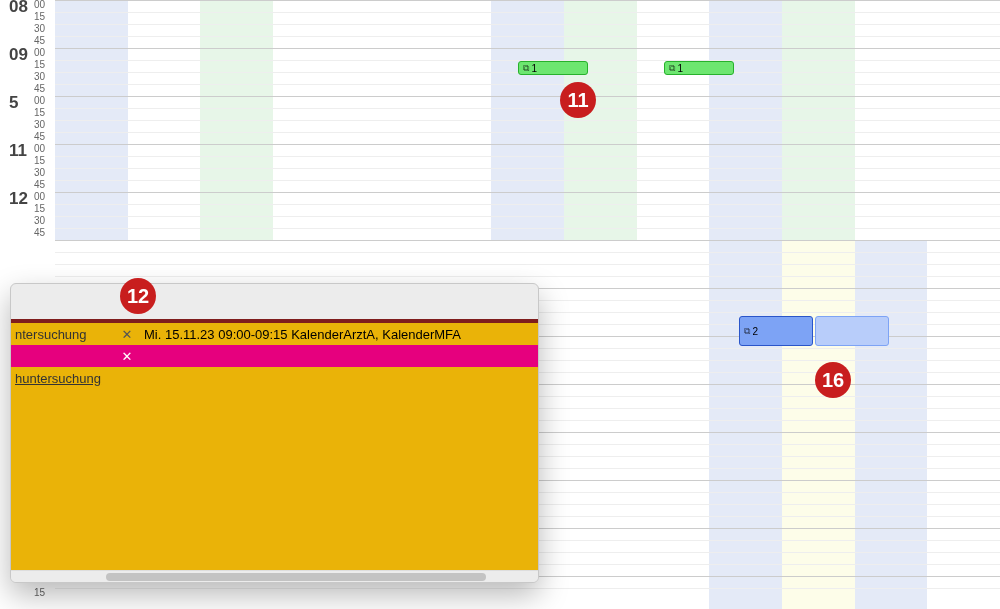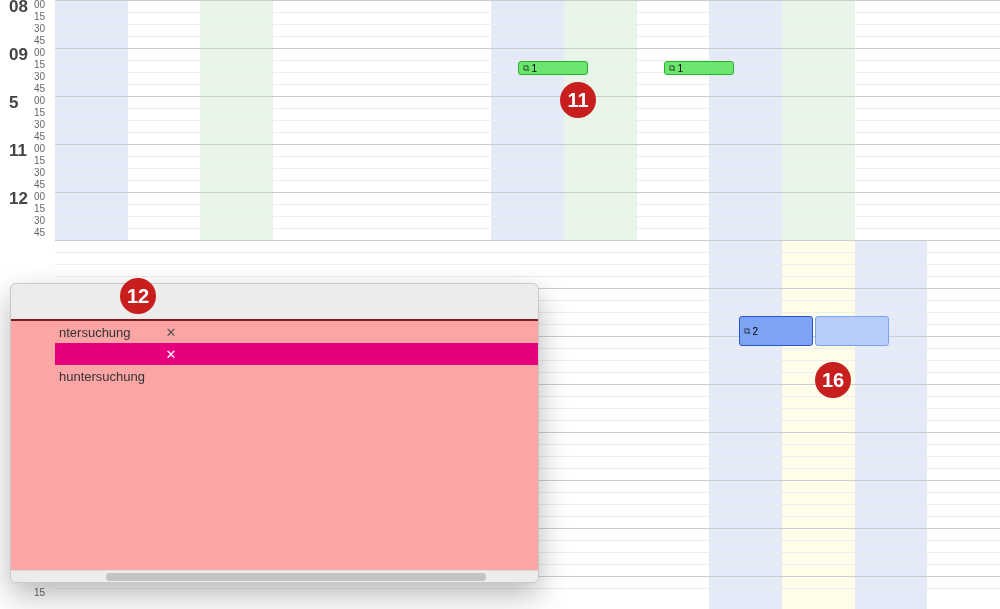--- a/index.html
+++ b/index.html
@@ -54,23 +54,22 @@
     box-shadow: 0 12px 30px rgba(0,0,0,.28);
     overflow: hidden;
     font-size: 13px;
   }
   .panel-title {
     position: absolute; top: 7px; left: 0; right: 0; text-align: center;
     font-weight: 600; font-size: 14px; color: #222;
   }
   .panel-body {
     position: absolute; left: 0; right: 0; top: 35px; bottom: 12px;
-    background: #fca5a5; border-top: 2px solid #7f1d1d;
+    background: #eab308; border-top: 4px solid #7f1d1d;
     overflow: hidden;
-    padding-left: 44px;
   }
   .row {
     display: flex; align-items: center; height: 22px;
     white-space: nowrap; padding-left: 4px; gap: 10px;
   }
   .row .partial { color: #333; }
   .row .x { color: #555; font-size: 13px; width: 14px; text-align: center; }
   .row.highlight { background: #e6007e; color: #fff; }
   .row.highlight .x { color: #fff; }
   .scrollbar-h {
@@ -224,27 +223,28 @@
     <span>2</span>
   </div>
   <div class="event ev-blue2" style="left:815px; top:316px; width:74px"></div>
 </div>
 
 <div class="panel">
   <div class="panel-body" id="panel-rows">
       <div class="row">
         <span class="partial" style="width: 95px; display: inline-block;">ntersuchung</span>
         <span class="x">✕</span>
+        <span>Mi.  15.11.23  09:00-09:15 KalenderArztA, KalenderMFA</span>
       </div>
       <div class="row highlight">
         <span class="partial" style="width: 95px; display: inline-block;"></span>
         <span class="x">✕</span>
       </div>
       <div class="row">
-        <span class="partial" style="width: 95px; display: inline-block;">huntersuchung</span>
+        <span class="partial" style="width: 95px; display: inline-block; text-decoration: underline;">huntersuchung</span>
         <span class="x"></span>
         <span></span>
       </div>
     </div>
   <div class="scrollbar-h">
     <div class="thumb"></div>
   </div>
 </div>
 
 <div class="callout" style="left:560px; top:82px">11</div>

